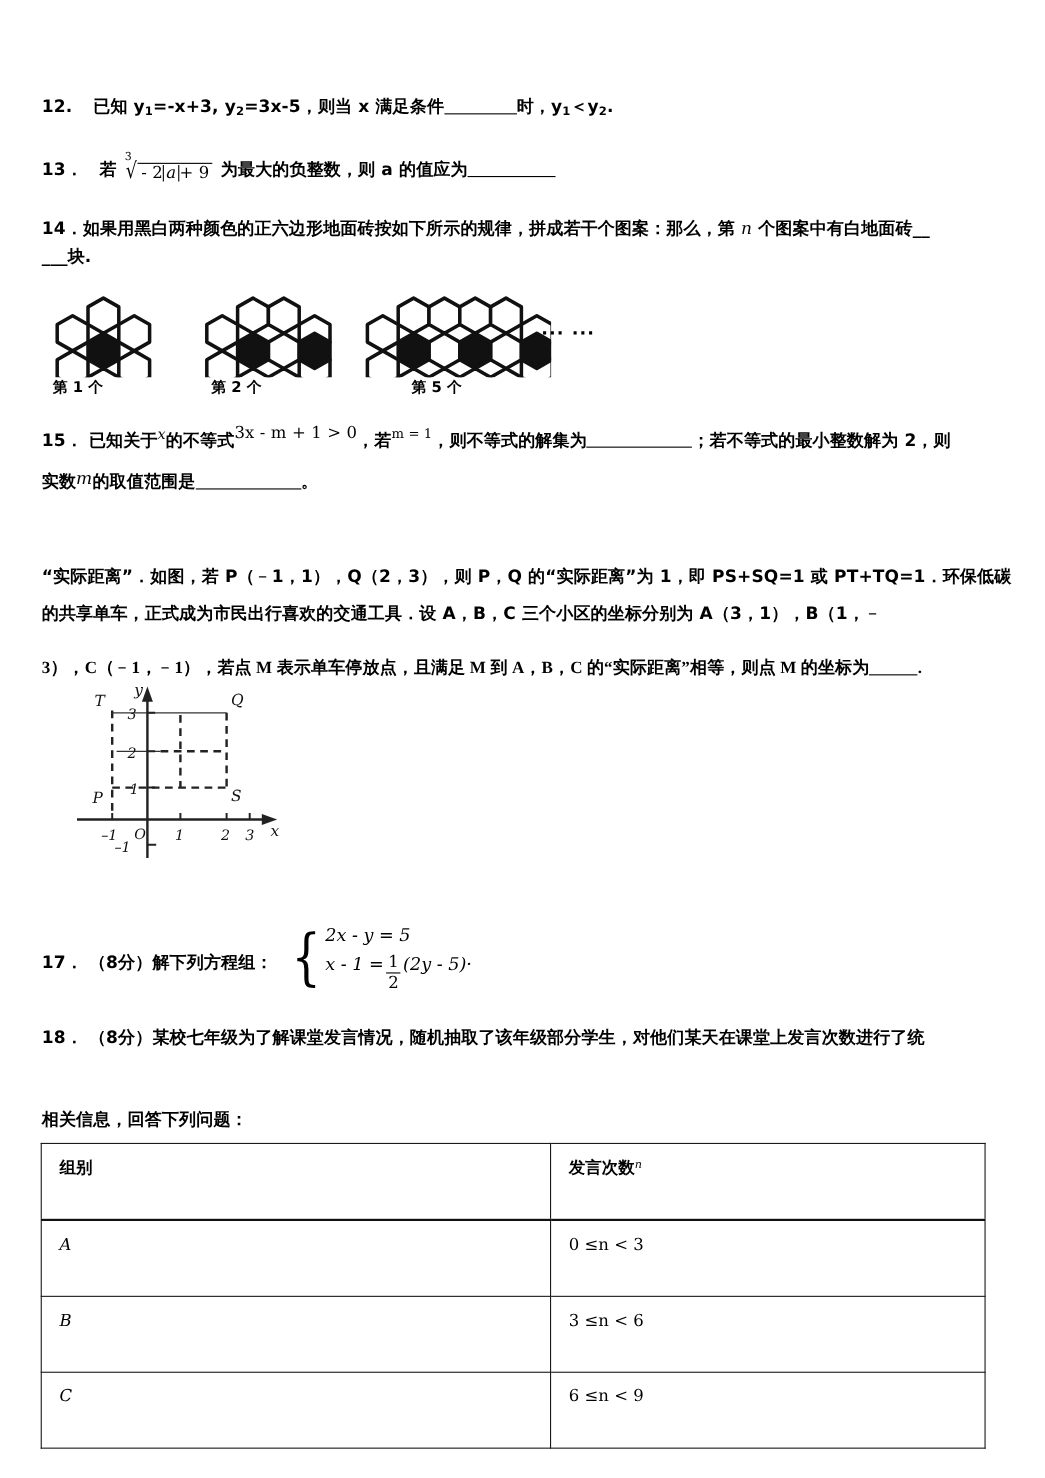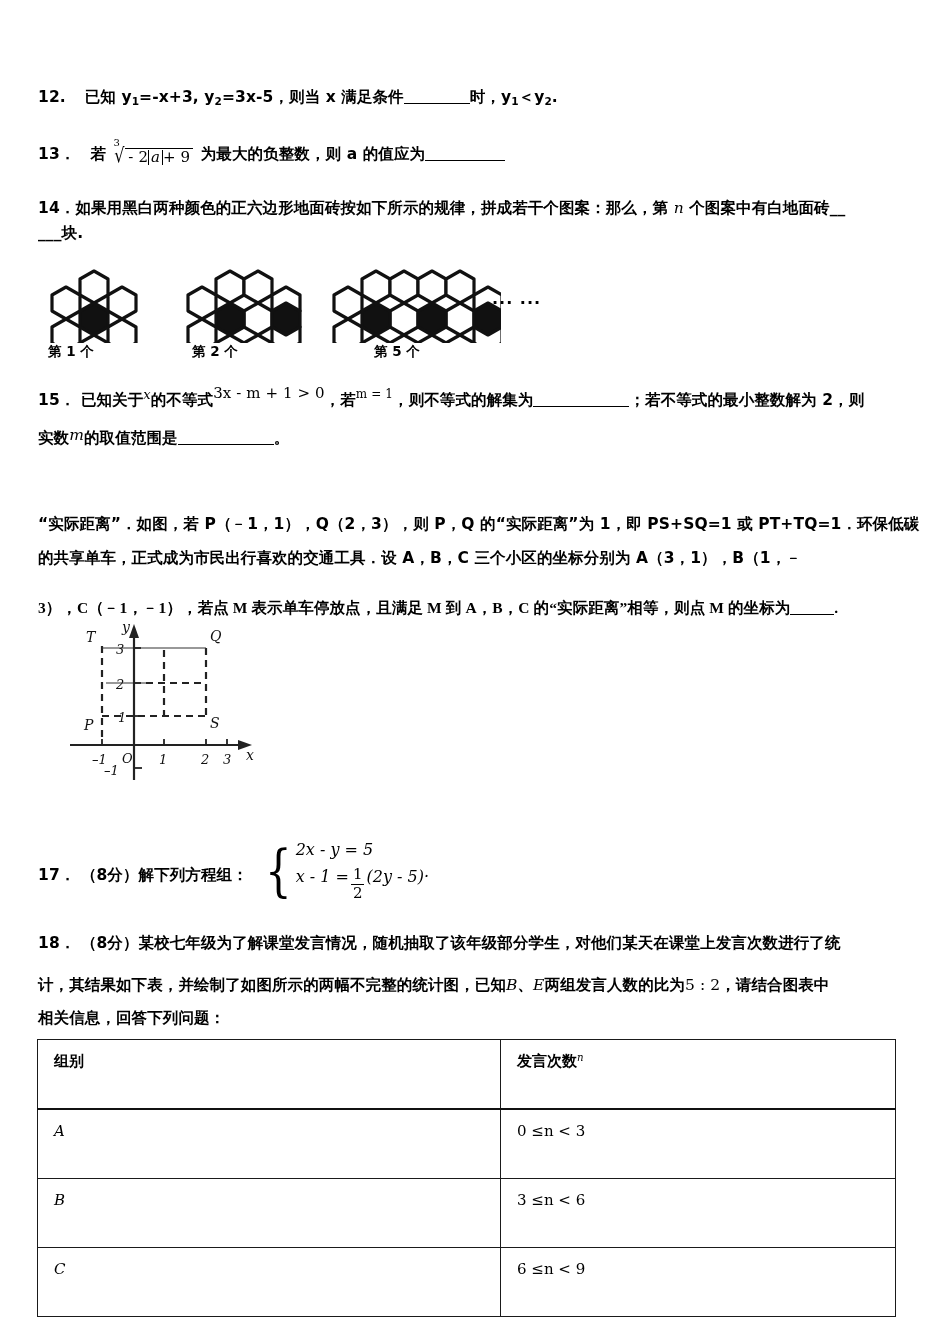--- a/index.html
+++ b/index.html
@@ -353,23 +353,20 @@
         </span>
         <span style="font-style:italic;">(2y - 5)·</span>
       </div>
     </div>
   </div>
 
   <div class="qline" style="left:38px; top:936px;">
     <span class="num">18．</span>
     <span>（8分）</span><span>某校七年级为了解课堂发言情况，随机抽取了该年级部分学生，对他们某天在课堂上发言次数进行了统</span>
   </div>
-  <div class="qline" style="left:38px; top:978px;">
-    <span>计，其结果如下表，并绘制了如图所示的两幅不完整的统计图，已知</span><span class="mi">B</span><span>、</span><span class="mi">E</span><span>两组发言人数的比为</span><span class="mn">5 : 2</span><span>，请结合图表中</span>
-  </div>
   <div class="qline" style="left:38px; top:1011px;">
     <span>相关信息，回答下列问题：</span>
   </div>
 
   <table class="stat-table" style="left:37px; top:1039px; width:859px;">
     <tbody>
         <tr>
       <th class="hdr" style="width:432px;">组别</th>
       <th class="hdr"><span>发言次数</span><sup class="mi">n</sup></th>
     </tr>

